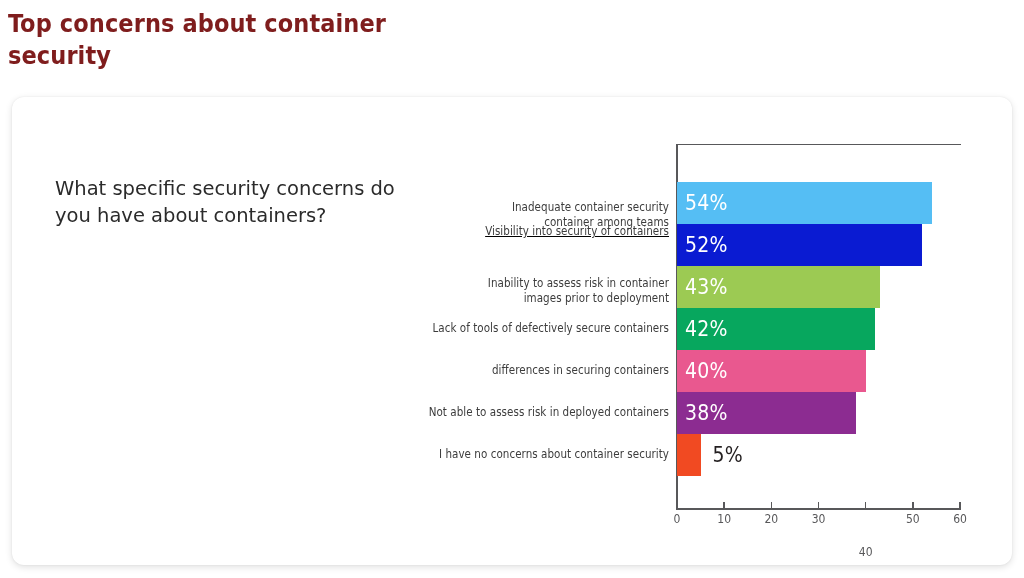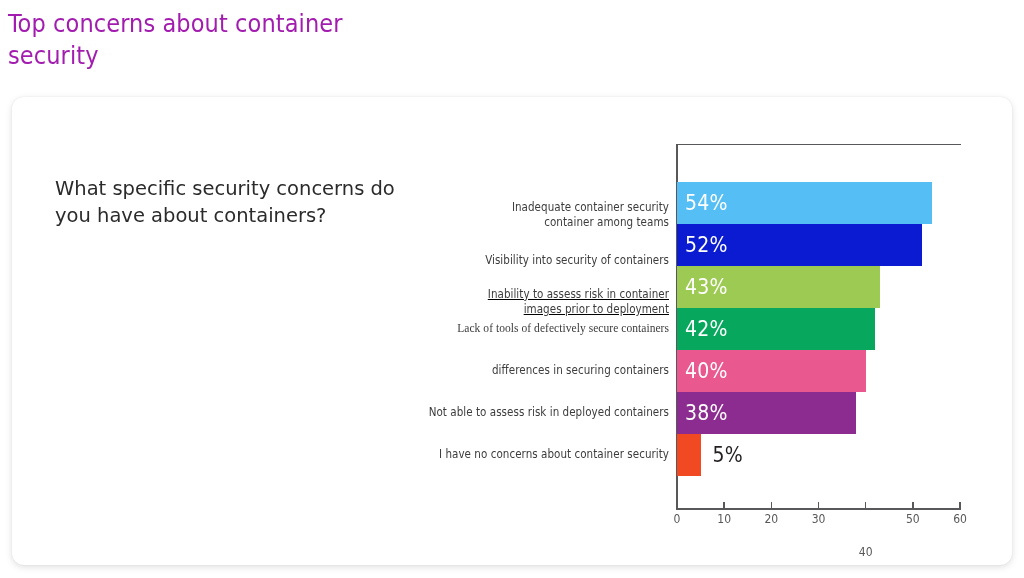--- a/index.html
+++ b/index.html
@@ -162,50 +162,50 @@
     top: 415px;
     transform: translateX(-50%);
     font-family: "DejaVu Sans Condensed", "Liberation Sans Narrow", "Liberation Sans", sans-serif;
     font-size: 12px;
     color: #58585a;
   }
 </style>
 </head>
 <body>
 
-<div id="slide-title" style="color: #a21caf;">Top concerns about container security</div>
+<div id="slide-title" style="color: #7f1d1d; font-weight: bold;">Top concerns about container security</div>
 
 <div id="card">
 
   <div id="question">What specific security concerns do you have about containers?</div>
 
   <div id="chart">
     <div id="plot-top-rule"></div>
     <div id="y-axis"></div>
     <div id="x-axis-line"></div>
     <div id="cat-labels">
         <div class="cat-label-wrap" style="top: 85px; margin-top: 12px;">
           <div class="cat-label" style="position: static;">
             <div>Inadequate container security</div>
             <div>container among teams</div>
           </div>
         </div>
-        <div class="cat-label-wrap" style="top: 143px;">
+        <div class="cat-label-wrap" style="top: 114px; text-decoration: underline;">
           <div class="cat-label" style="position: static;">
             <div>Visibility into security of containers</div>
           </div>
         </div>
-        <div class="cat-label-wrap" style="top: 184px; text-decoration: underline;">
+        <div class="cat-label-wrap" style="top: 173px;">
           <div class="cat-label" style="position: static;">
             <div>Inability to assess risk in container</div>
             <div>images prior to deployment</div>
           </div>
         </div>
         <div class="cat-label-wrap" style="top: 211px;">
-          <div class="cat-label" style="position: static; font-family: Liberation Serif, serif;">
+          <div class="cat-label" style="position: static;">
             <div>Lack of tools of defectively secure containers</div>
           </div>
         </div>
         <div class="cat-label-wrap" style="top: 253px;">
           <div class="cat-label" style="position: static;">
             <div>differences in securing containers</div>
           </div>
         </div>
         <div class="cat-label-wrap" style="top: 295px;">
           <div class="cat-label" style="position: static;">

